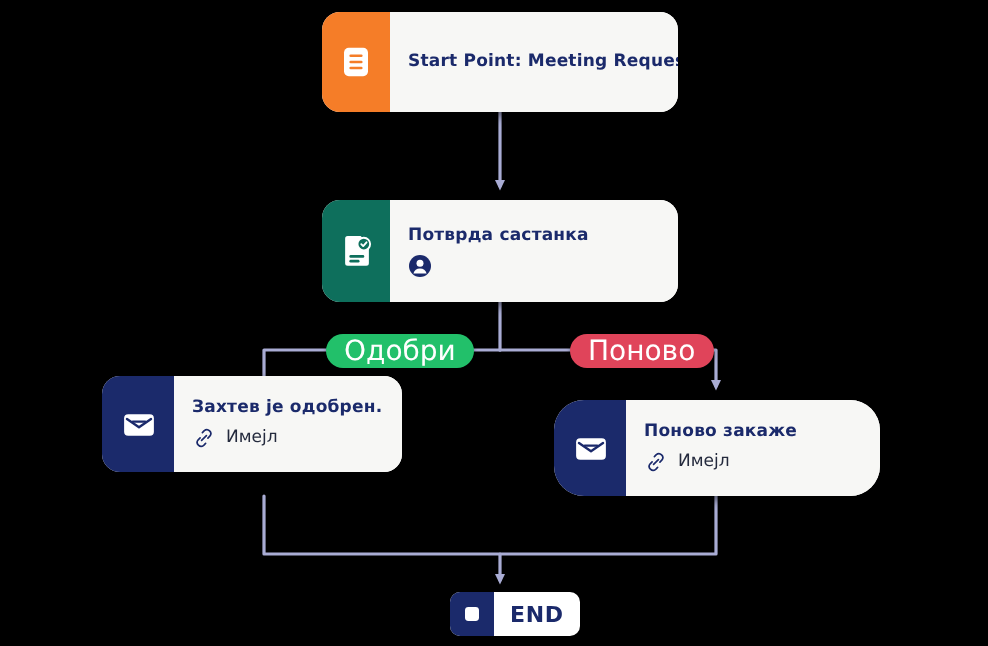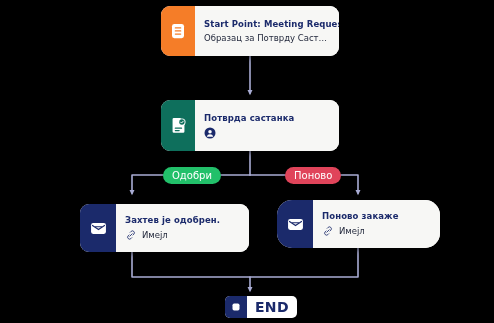--- a/index.html
+++ b/index.html
@@ -35,48 +35,48 @@
     font-size:8.5px;color:#242a3d;white-space:nowrap;display:flex;
     align-items:center;gap:5px;
   }
   .sub .txt{display:inline-block;}
 
   
   #card-start{left:161px;top:6px;width:178px;height:50px;}
   #card-start .iconbox{background:#f57d28;}
   #card-confirm{left:161px;top:100px;width:178px;height:51px;justify-content:center;}
   #card-confirm .iconbox{background:#0e6f5c;}
-  #card-approved{left:51px;top:204px;width:169px;height:48px;margin-left:29px;}
+  #card-approved{left:51px;top:188px;width:150px;height:48px;}
   #card-approved .iconbox{background:#1b2a6b;width:36px;flex-basis:36px;}
   #card-reschedule{left:277px;top:200px;width:163px;height:48px;border-radius:15px;}
   #card-reschedule .iconbox{background:#1b2a6b;width:36px;flex-basis:36px;}
 
   
   .pill{
     position:absolute;height:17px;padding:0 9px;border-radius:9px;
     display:flex;align-items:center;justify-content:center;
-    font-size:10px;color:#ffffff;font-weight:normal;white-space:nowrap;
+    font-size:14px;color:#ffffff;font-weight:normal;white-space:nowrap;
     box-shadow:0 1px 2px rgba(0,0,0,.4);
   }
   #pill-approve{left:163px;top:167px;background:#22c06a;}
   #pill-reject{left:285px;top:167px;background:#e0445a;}
 
   
   #node-end{
     position:absolute;left:225px;top:296px;height:22px;
     display:flex;align-items:stretch;border-radius:5px;overflow:hidden;
     background:#ffffff;box-shadow:0 1px 3px rgba(0,0,0,.5);
   }
   #node-end .endicon{
     width:22px;flex:0 0 22px;background:#1b2a6b;display:flex;
     align-items:center;justify-content:center;
   }
   #node-end .endlabel{
     padding:0 8px;display:flex;align-items:center;
-    font-size:14px;font-weight:bold;color:#1b2a6b;letter-spacing:.3px;
+    font-size:11px;font-weight:bold;color:#1b2a6b;letter-spacing:.3px;
   }
 </style>
 </head>
 <body>
 
 <div id="canvas">
 
   <svg id="wires" viewBox="0 0 494 323" xmlns="http://www.w3.org/2000/svg">
     <defs>
       <marker id="arrow" markerWidth="7" markerHeight="7" refX="3.2" refY="3" orient="auto" markerUnits="userSpaceOnUse">
@@ -103,23 +103,20 @@
     <div class="iconbox">
       <svg width="18" height="18" viewBox="0 0 24 24" aria-hidden="true">
         <rect x="4" y="2.5" width="16" height="19" rx="3.2" fill="#ffffff"></rect>
         <rect x="7.6" y="7" width="8.8" height="1.7" rx="0.85" fill="#f57d28"></rect>
         <rect x="7.6" y="11.1" width="8.8" height="1.7" rx="0.85" fill="#f57d28"></rect>
         <rect x="7.6" y="15.2" width="8.8" height="1.7" rx="0.85" fill="#f57d28"></rect>
       </svg>
     </div>
     <div class="body">
       <div class="title">Start Point: Meeting Request</div>
-      <div class="sub">
-        <span class="txt">Образац за Потврду Саст…</span>
-      </div>
     </div>
   </div>
 
   <div class="card" id="card-confirm">
     <div class="iconbox">
       <svg width="19" height="19" viewBox="0 0 24 24" aria-hidden="true">
         <path d="M4.5 4.2a1.6 1.6 0 0 1 1.6-1.6h8.2l5.2 5.2v11.9a1.6 1.6 0 0 1-1.6 1.6H6.1a1.6 1.6 0 0 1-1.6-1.6z" fill="#ffffff"></path>
         <rect x="7.2" y="14.6" width="9.4" height="1.6" rx="0.8" fill="#0e6f5c"></rect>
         <rect x="7.2" y="17.6" width="6.4" height="1.6" rx="0.8" fill="#0e6f5c"></rect>
         <circle cx="16.3" cy="7.6" r="4.6" fill="#ffffff"></circle>

